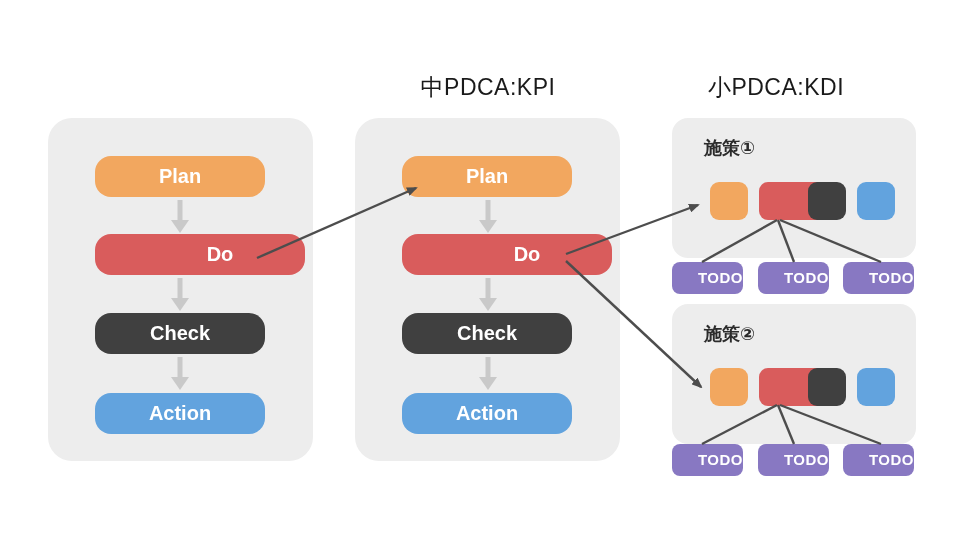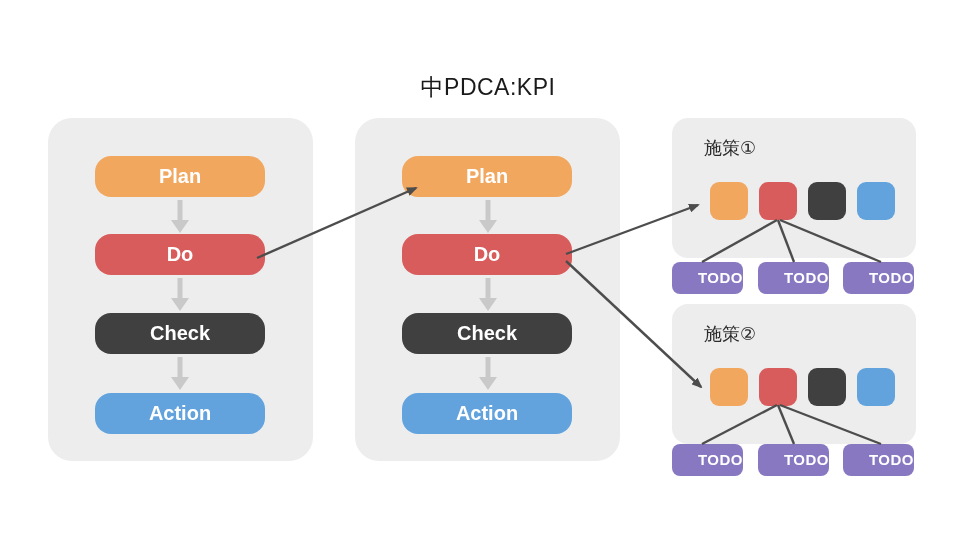--- a/index.html
+++ b/index.html
@@ -12,26 +12,26 @@
     font-size:23px;font-weight:400;color:#1a1a1a;letter-spacing:.5px;
   }
   .panel{
     position:absolute;background:#ededed;border-radius:24px;
   }
   .pdca-box{
     position:absolute;left:47px;width:170px;height:41px;border-radius:16px;
     color:#ffffff;font-weight:bold;font-size:20px;text-align:center;line-height:41px;
   }
   .c-plan{background:#f2a75f;}
-  .c-do{background:#d95c5c;}
+  .c-do{background:#d95c5c;padding-left:40px;}
   .c-check{background:#404040;}
   .c-action{background:#62a3de;}
   .measure-panel{
     position:absolute;left:672px;width:244px;height:140px;
-    background:#ededed;border-radius:16px;
+    background:#ededed;border-radius:16px;font-weight:bold;
   }
   .measure-label{
     position:absolute;left:32px;top:18px;font-size:18px;color:#2b2b2b;
   }
   .mini-square{
     position:absolute;top:64px;width:38px;height:38px;border-radius:9px;
   }
   .todo-box{
     position:absolute;width:71px;height:32px;border-radius:8px;background:#8878c2;
     color:#ffffff;font-weight:bold;font-size:15px;text-align:right;line-height:32px;
@@ -43,20 +43,21 @@
   .flow-stem{stroke:#c9c9c9;stroke-width:5;}
   .flow-head{fill:#c9c9c9;}
   .dark-line{stroke:#4d4d4d;stroke-width:2.4;fill:none;}
 </style>
 </head>
 <body>
 
 <div class="canvas">
 
   <div class="col-title" style="left:338px">中PDCA:KPI</div>
+  <div class="col-title" style="left:626px">小PDCA:KDI</div>
 
   <div class="panel" style="left:48px;top:118px;width:265px;height:343px;">
     <div class="pdca-box c-plan" style="top:38px">Plan</div>
     <div class="pdca-box c-do" style="top:116px">Do</div>
     <div class="pdca-box c-check" style="top:195px">Check</div>
     <div class="pdca-box c-action" style="top:275px">Action</div>
   </div>
 
   <div class="panel" style="left:355px;top:118px;width:265px;height:343px;">
     <div class="pdca-box c-plan" style="top:38px">Plan</div>

